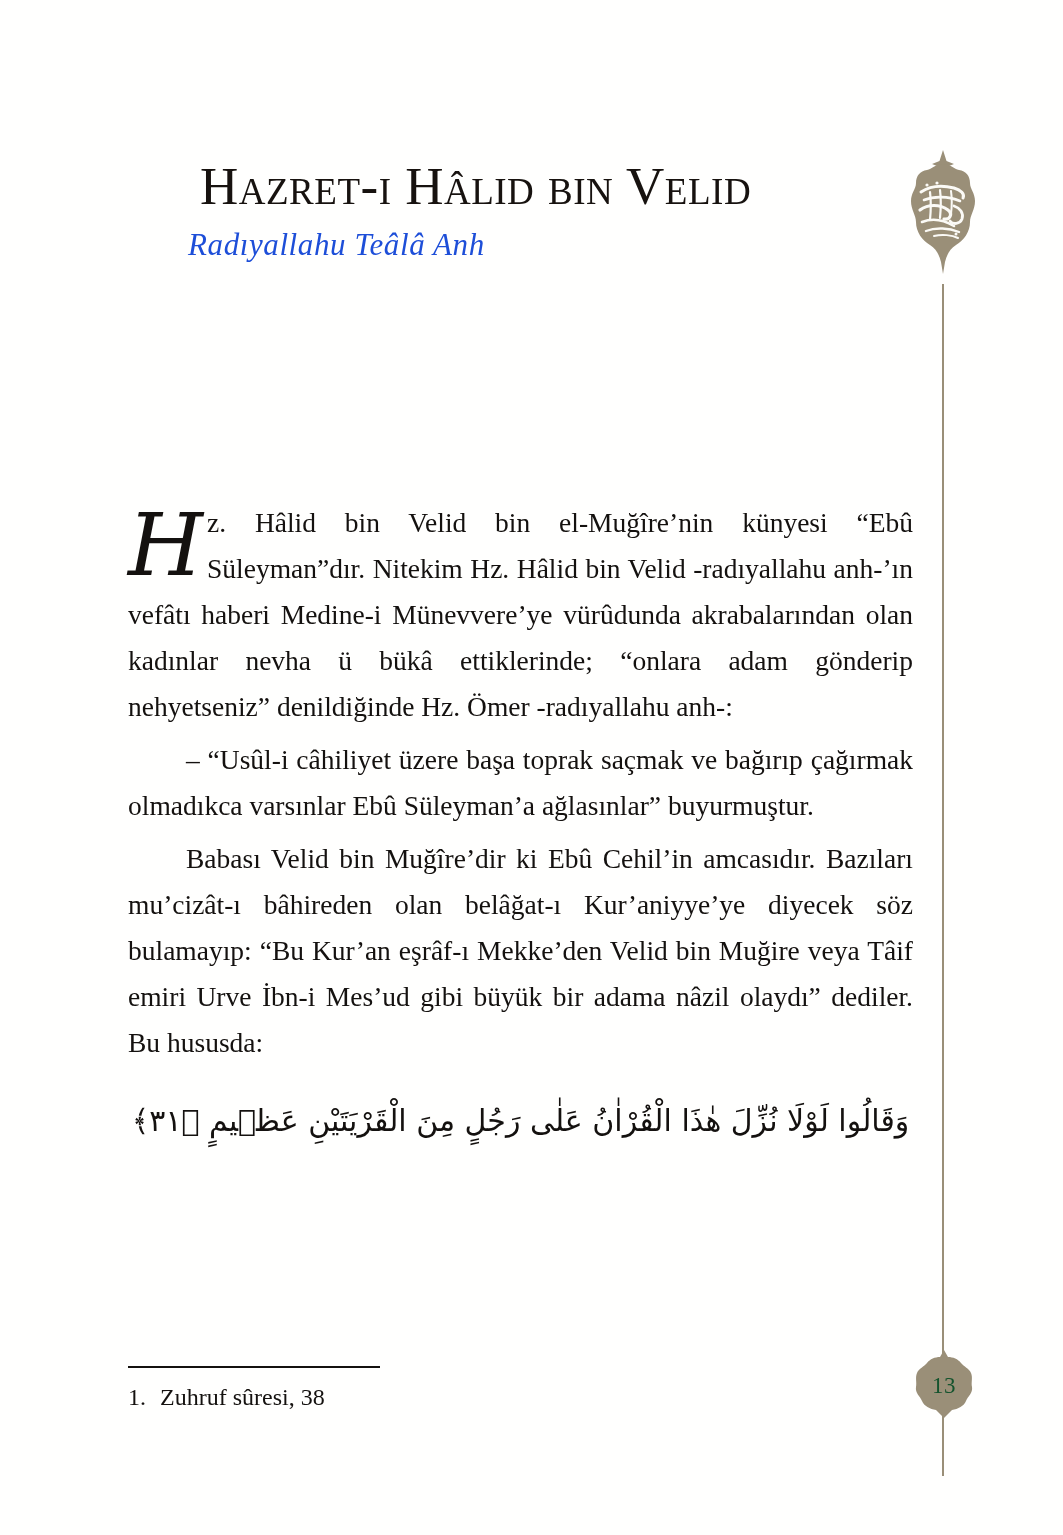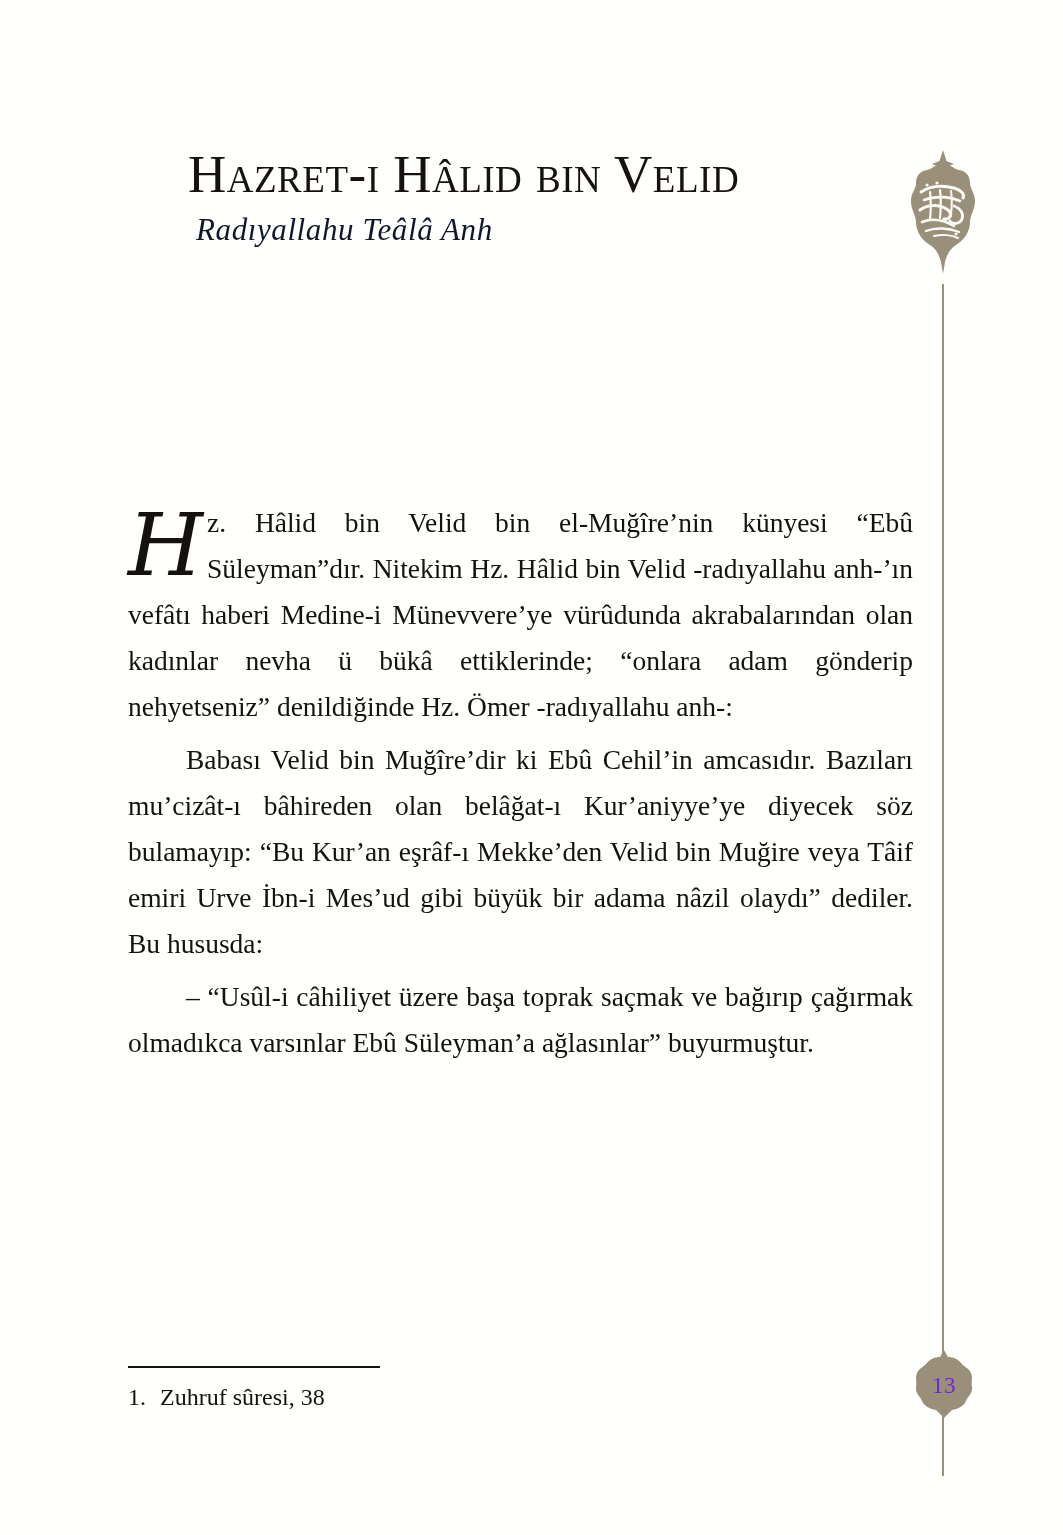--- a/index.html
+++ b/index.html
@@ -57,52 +57,52 @@
     width: 66px;
     height: 72px;
   }
   .page-badge svg { position: absolute; inset: 0; width: 100%; height: 100%; }
   .page-badge .num {
     position: absolute;
     inset: 0;
     display: flex;
     align-items: center;
     justify-content: center;
-    color: #6d28d9;
+    color: #14532d;
     font-size: 23px;
     letter-spacing: 0.5px;
     font-family: "Liberation Serif", serif;
     padding-top: 4px;
   }
 
   
   .title-block {
     position: absolute;
     left: 188px;
     top: 146px;
     width: 700px;
   }
   .doc-title {
-    margin: 0;
+    margin: 12px;
     font-weight: 400;
     font-size: 53px;
     line-height: 1.08;
     letter-spacing: 0.5px;
     font-variant: small-caps;
     font-family: "Liberation Serif", "DejaVu Serif", serif;
     color: #17120f;
     white-space: nowrap;
   }
   .doc-subtitle {
-    margin: 9px 0 0 8px;
+    margin: 9px 0 0 0;
     font-style: italic;
     font-weight: 400;
     font-size: 31px;
     letter-spacing: 0.6px;
-    color: #0f172a;
+    color: #1d4ed8;
     font-family: "Liberation Serif", "DejaVu Serif", serif;
   }
 
   
   .body-col {
     position: absolute;
     left: 128px;
     top: 500px;
     width: 785px;
   }
@@ -247,24 +247,25 @@
                C 8 20, 13 19, 16 15
                C 19 11, 24 9, 29 9 Z"></path>
     </svg>
     <div class="num">13</div>
   </div>
 
   <div class="body-col">
 
     <p class="para dropcap-para"><span class="dropcap">H</span><span>z. Hâlid bin Velid bin el-Muğîre’nin künyesi “Ebû Süleyman”dır. Nitekim Hz. Hâlid bin Velid -radıyallahu anh-’ın vefâtı haberi Medine-i Münevvere’ye vürûdunda akrabalarından olan kadınlar nevha ü bükâ ettiklerinde; “onlara adam gönderip nehyetseniz” denildiğinde Hz. Ömer -radıyallahu anh-:</span></p>
 
+    <p class="para indent">– “Usûl-i câhiliyet üzere başa toprak saçmak ve bağırıp çağırmak olmadıkca varsınlar Ebû Süleyman’a ağlasınlar” buyurmuştur.</p>
+
     <p class="para indent">Babası Velid bin Muğîre’dir ki Ebû Cehil’in amcasıdır. Bazıları mu’cizât-ı bâhireden olan belâğat-ı Kur’aniyye’ye diyecek söz bulamayıp: “Bu Kur’an eşrâf-ı Mekke’den Velid bin Muğire veya Tâif emiri Urve İbn-i Mes’ud gibi büyük bir adama nâzil olaydı” dediler. Bu hususda:</p>
 
-    <p class="para indent">– “Usûl-i câhiliyet üzere başa toprak saçmak ve bağırıp çağırmak olmadıkca varsınlar Ebû Süleyman’a ağlasınlar” buyurmuştur.</p>
-
+    <div class="ayet">وَقَالُوا لَوْلَا نُزِّلَ هٰذَا الْقُرْاٰنُ عَلٰى رَجُلٍ مِنَ الْقَرْيَتَيْنِ عَظٖيمٍ ﴿٣١﴾</div>
 
 
   </div>
 
   <div class="footnote-area">
     <div class="footnote-rule"></div>
     <div class="footnote-item">
       <span class="footnote-num">1.</span>
       <span>Zuhruf sûresi, 38</span>
     </div>

